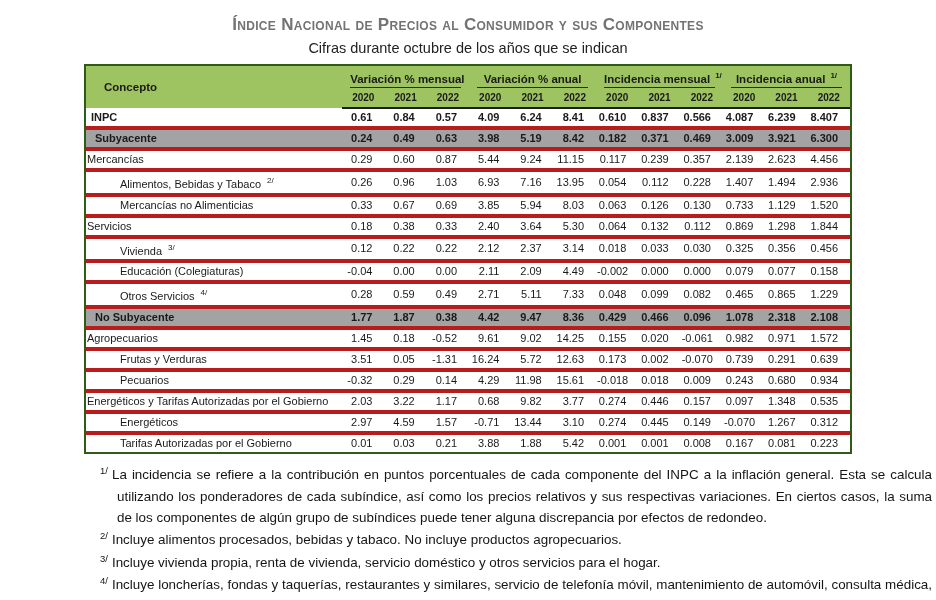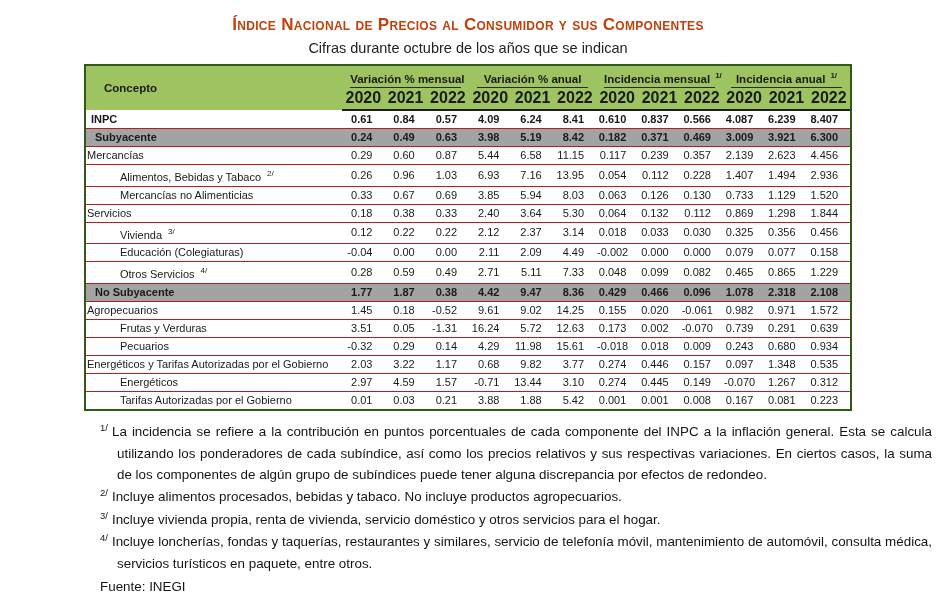--- a/index.html
+++ b/index.html
@@ -2,34 +2,34 @@
 <html><head>
 <meta charset="utf-8">
 <style>
   html,body{margin:0;padding:0;background:#fff;}
   .page{
     position:relative;width:936px;height:600px;background:#ffffff;
     font-family:"Liberation Sans",sans-serif;color:#1a1a1a;overflow:hidden;
   }
   .title{
     padding-top:15px;text-align:center;font-weight:700;font-size:17px;
-    font-variant:small-caps;letter-spacing:.3px;color:#c2410c;
+    font-variant:small-caps;letter-spacing:.3px;color:#737373;
   }
   .subtitle{margin-top:5px;text-align:center;font-size:14.5px;color:#222;}
   .table-wrap{width:764px;margin:8px auto 0;border:2px solid #2f5a17;}
   table{width:100%;border-collapse:collapse;table-layout:fixed;font-size:11px;color:#1a1a1a;}
   thead th{background:#9ec461;font-weight:700;padding:0;}
   th.concepto{text-align:left;padding-left:18px;vertical-align:middle;font-size:11.5px;}
   th.group{vertical-align:bottom;height:22px;}
   .glabel{
     margin:0 8px;border-bottom:1.5px solid #2a2a2a;padding:3px 0 2px;
     text-align:center;font-size:11.5px;white-space:nowrap;
   }
-  tr.years-row th{height:16px;text-align:center;font-size:16px;padding:1px 0 2px;border-bottom:2px solid #1d1d1d;}
-  tbody tr{border-bottom:1px solid #b91c1c;}
+  tr.years-row th{height:16px;text-align:center;font-size:10px;padding:1px 0 2px;border-bottom:2px solid #1d1d1d;}
+  tbody tr{border-bottom:4px solid #b91c1c;}
   tbody tr:last-child{border-bottom:none;}
   tbody tr.shaded{background:#a3a3a3;}
   tbody tr.bold{font-weight:700;}
   tbody td{padding-top:2px;padding-bottom:2px;line-height:13px;}
   td.label{white-space:nowrap;overflow:hidden;}
   td.lvl0{padding-left:5px;}
   td.lvl1{padding-left:9px;}
   td.lvl2{}
   td.lvl3{padding-left:34px;}
   td.num{text-align:right;padding-right:12px;}
@@ -121,21 +121,21 @@
             <td class="num">3.009</td>
             <td class="num">3.921</td>
             <td class="num">6.300</td>
           </tr>
           <tr class="">
             <td class="label lvl2"><span>Mercancías</span></td>
             <td class="num">0.29</td>
             <td class="num">0.60</td>
             <td class="num">0.87</td>
             <td class="num">5.44</td>
-            <td class="num">6.58</td>
+            <td class="num">9.24</td>
             <td class="num">11.15</td>
             <td class="num">0.117</td>
             <td class="num">0.239</td>
             <td class="num">0.357</td>
             <td class="num">2.139</td>
             <td class="num">2.623</td>
             <td class="num">4.456</td>
           </tr>
           <tr class="">
             <td class="label lvl3"><span>Alimentos, Bebidas y Tabaco</span><span class="sup">2/</span></td>

